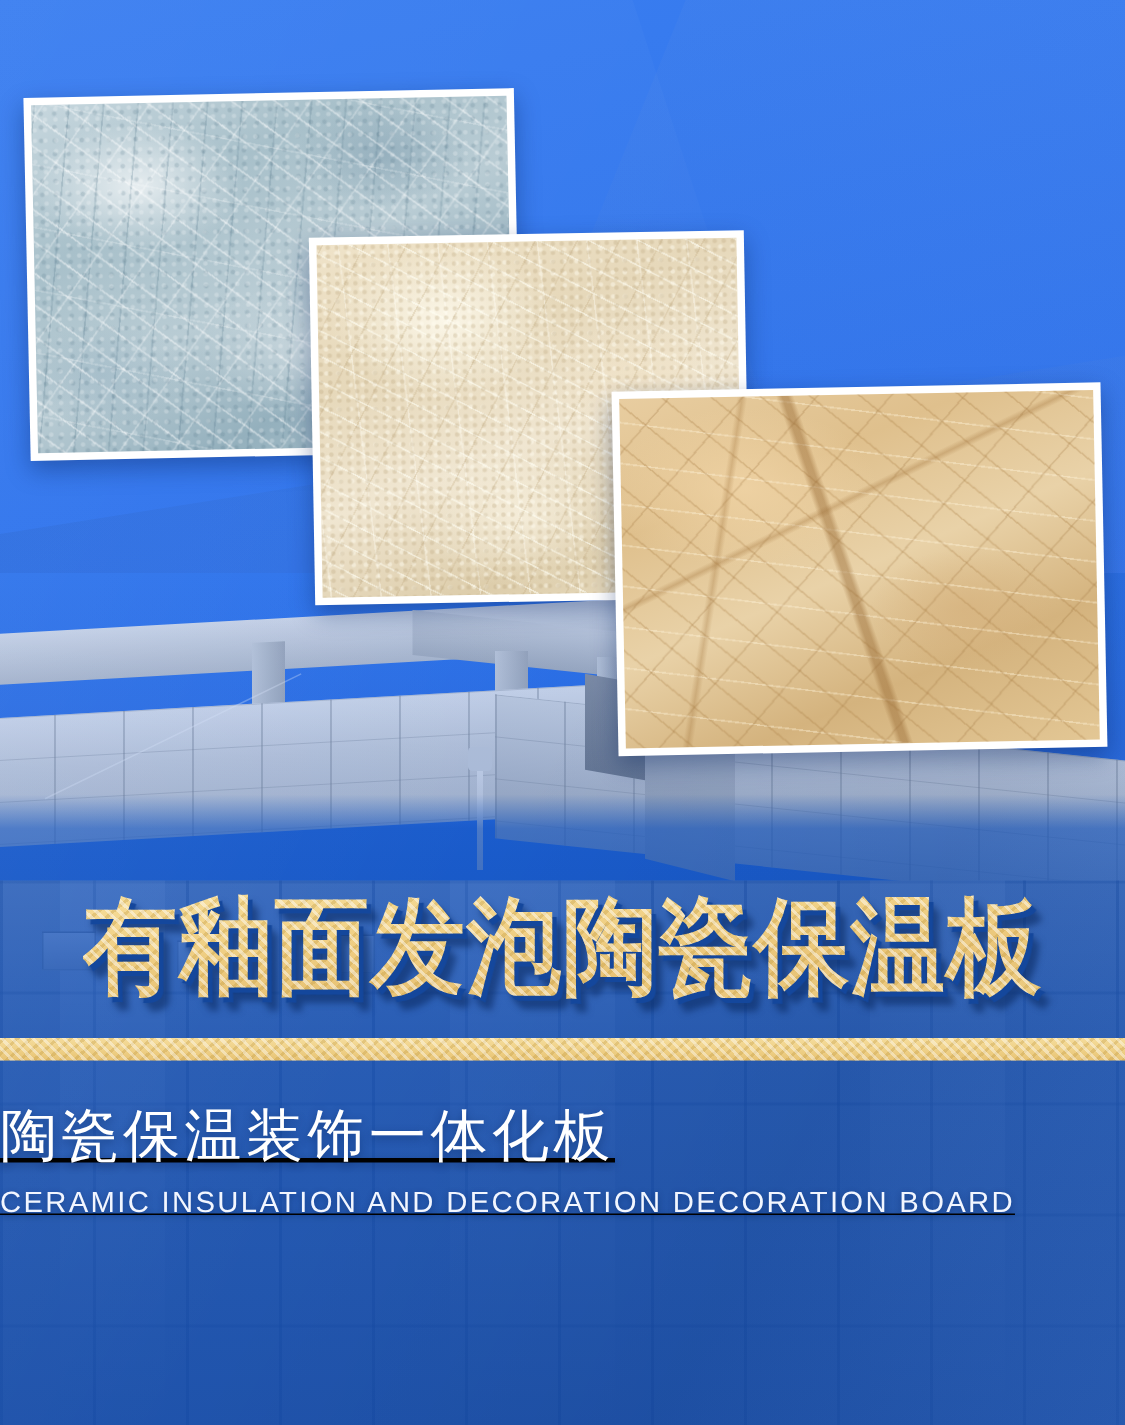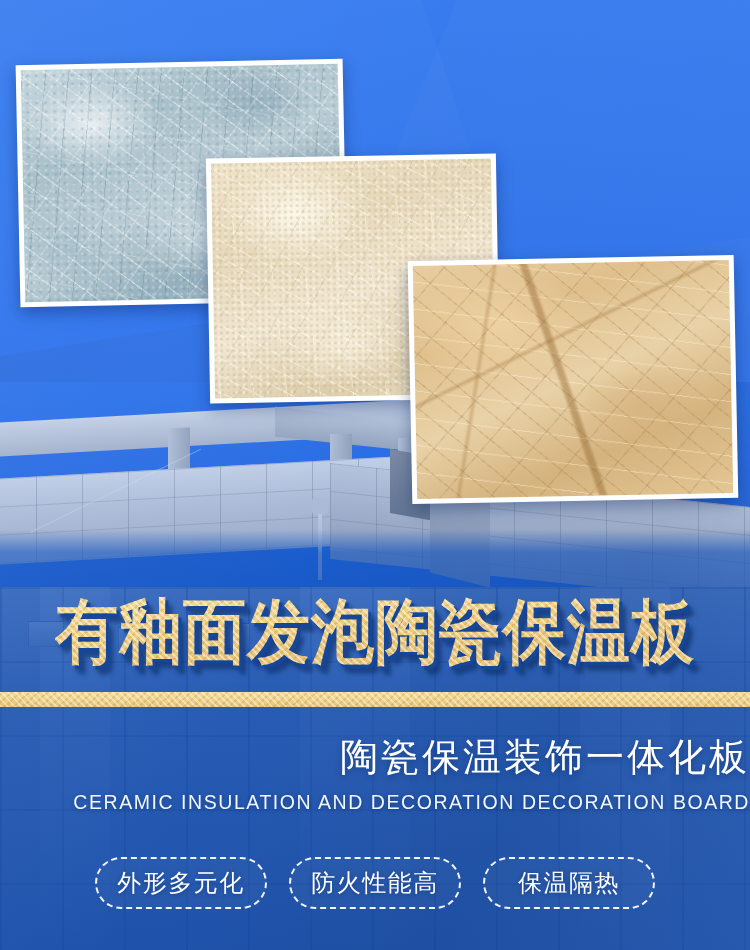--- a/index.html
+++ b/index.html
@@ -324,21 +324,22 @@
       repeating-linear-gradient(-42deg, rgba(186,146,56,0.28) 0 2px, transparent 2px 6px),
       linear-gradient(180deg, #f5dc9c 0%, #efd188 50%, #e7c374 100%);
   }
 
   
   .subtitle-zone {
     position: absolute;
     left: 0; right: 0;
     top: 735px;
     z-index: 20;
-    text-align: right;
+    text-align: left;
+    text-decoration: underline;
   }
   .subtitle-cn {
     font-family: "DejaVu Sans", "Liberation Sans", sans-serif;
     font-size: 38px;
     font-weight: 400;
     color: #ffffff;
     letter-spacing: 3px;
     line-height: 1.18;
     text-shadow: 0 2px 6px rgba(5,32,80,0.42);
   }
@@ -441,25 +442,14 @@
     <div class="headline-text">有釉面发泡陶瓷保温板</div>
   </div>
 
   <div class="gold-rule"></div>
 
   <div class="subtitle-zone">
     <div class="subtitle-cn">陶瓷保温装饰一体化板</div>
     <div class="subtitle-en">CERAMIC INSULATION AND DECORATION DECORATION BOARD</div>
   </div>
 
-  <div class="pills">
-    <div class="pill">
-      <span>外形多元化</span>
-    </div>
-    <div class="pill">
-      <span>防火性能高</span>
-    </div>
-    <div class="pill">
-      <span>保温隔热</span>
-    </div>
-  </div>
 
 </div>
 
 </body></html>

